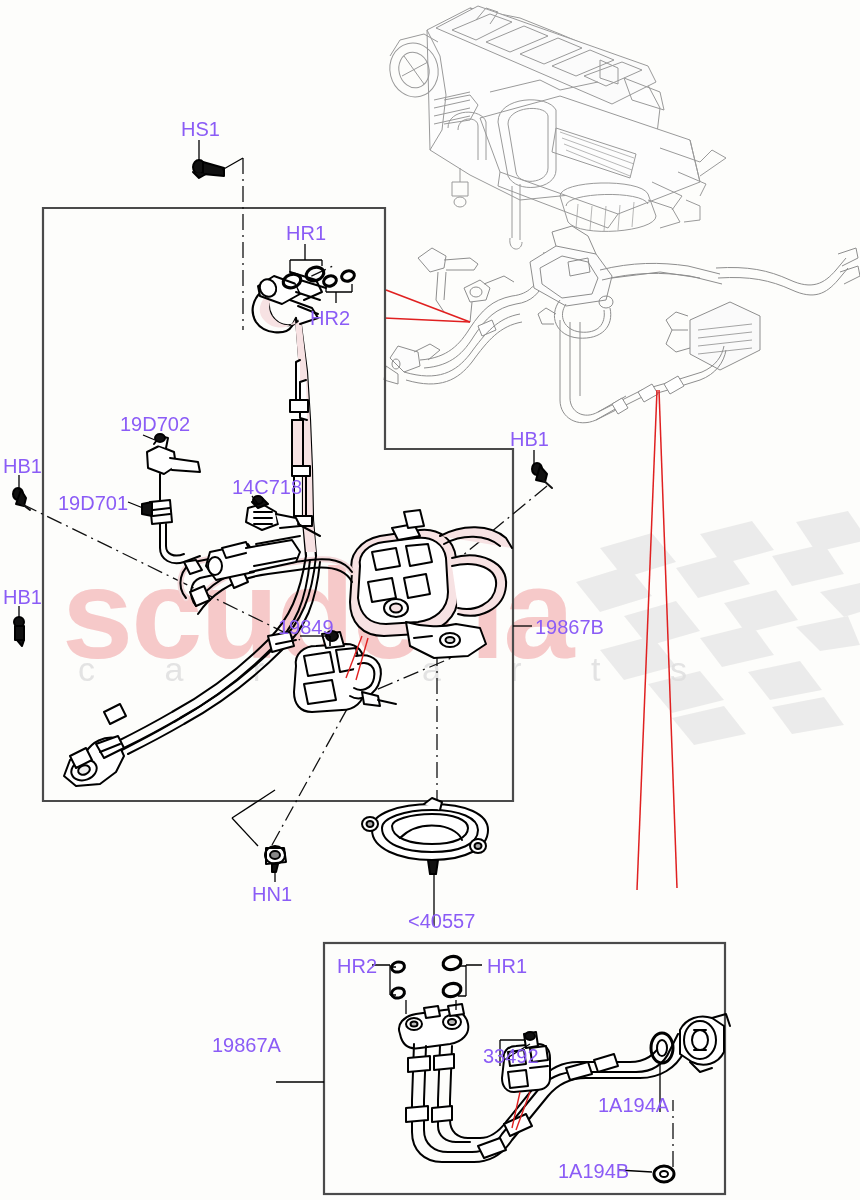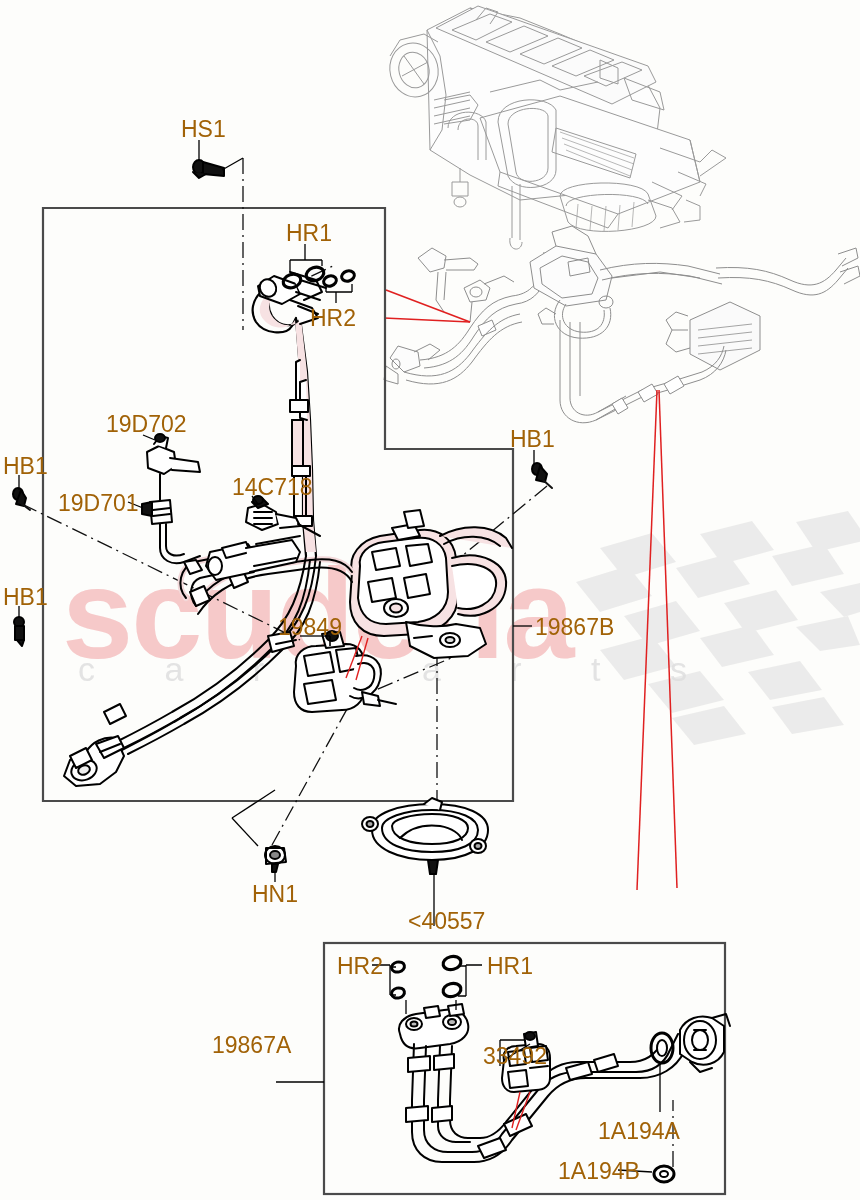--- a/index.html
+++ b/index.html
@@ -14,22 +14,22 @@
     overflow:hidden;
     background:#fdfdfb;
   }
   #art{
     position:absolute;
     left:0;top:0;
     width:860px;height:1200px;
   }
   .lbl{
     position:absolute;
-    color:#a16207;
-    font-size:23px;
+    color:#8b5cf6;
+    font-size:20px;
     font-family:"Liberation Sans", sans-serif;
     white-space:nowrap;
     letter-spacing:0px;
     line-height:19px;
     user-select:none;
   }
   .wm-text{
     position:absolute;
     font-family:"Liberation Sans", sans-serif;
     white-space:nowrap;
@@ -574,30 +574,30 @@
       <path d="M618,1170 L652,1172"></path>
 
       <path d="M232,818 L258,846"></path>
       <path d="M232,818 L275,790"></path>
     </g>
   </svg>
 
   <div class="lbl" style="left:181px;top:120px">HS1</div>
   <div class="lbl" style="left:286px;top:224px">HR1</div>
   <div class="lbl" style="left:310px;top:309px">HR2</div>
-  <div class="lbl" style="left:106px;top:415px">19D702</div>
+  <div class="lbl" style="left:120px;top:415px">19D702</div>
   <div class="lbl" style="left:3px;top:457px">HB1</div>
   <div class="lbl" style="left:58px;top:494px">19D701</div>
   <div class="lbl" style="left:232px;top:478px">14C718</div>
   <div class="lbl" style="left:510px;top:430px">HB1</div>
   <div class="lbl" style="left:3px;top:588px">HB1</div>
   <div class="lbl" style="left:278px;top:618px">19849</div>
   <div class="lbl" style="left:535px;top:618px">19867B</div>
   <div class="lbl" style="left:252px;top:885px">HN1</div>
   <div class="lbl" style="left:408px;top:912px">&lt;40557</div>
   <div class="lbl" style="left:337px;top:957px">HR2</div>
   <div class="lbl" style="left:487px;top:957px">HR1</div>
   <div class="lbl" style="left:483px;top:1047px">33492</div>
   <div class="lbl" style="left:212px;top:1036px">19867A</div>
-  <div class="lbl" style="left:598px;top:1122px">1A194A</div>
+  <div class="lbl" style="left:598px;top:1096px">1A194A</div>
   <div class="lbl" style="left:558px;top:1162px">1A194B</div>
 
 </div>
 
 </body></html>

